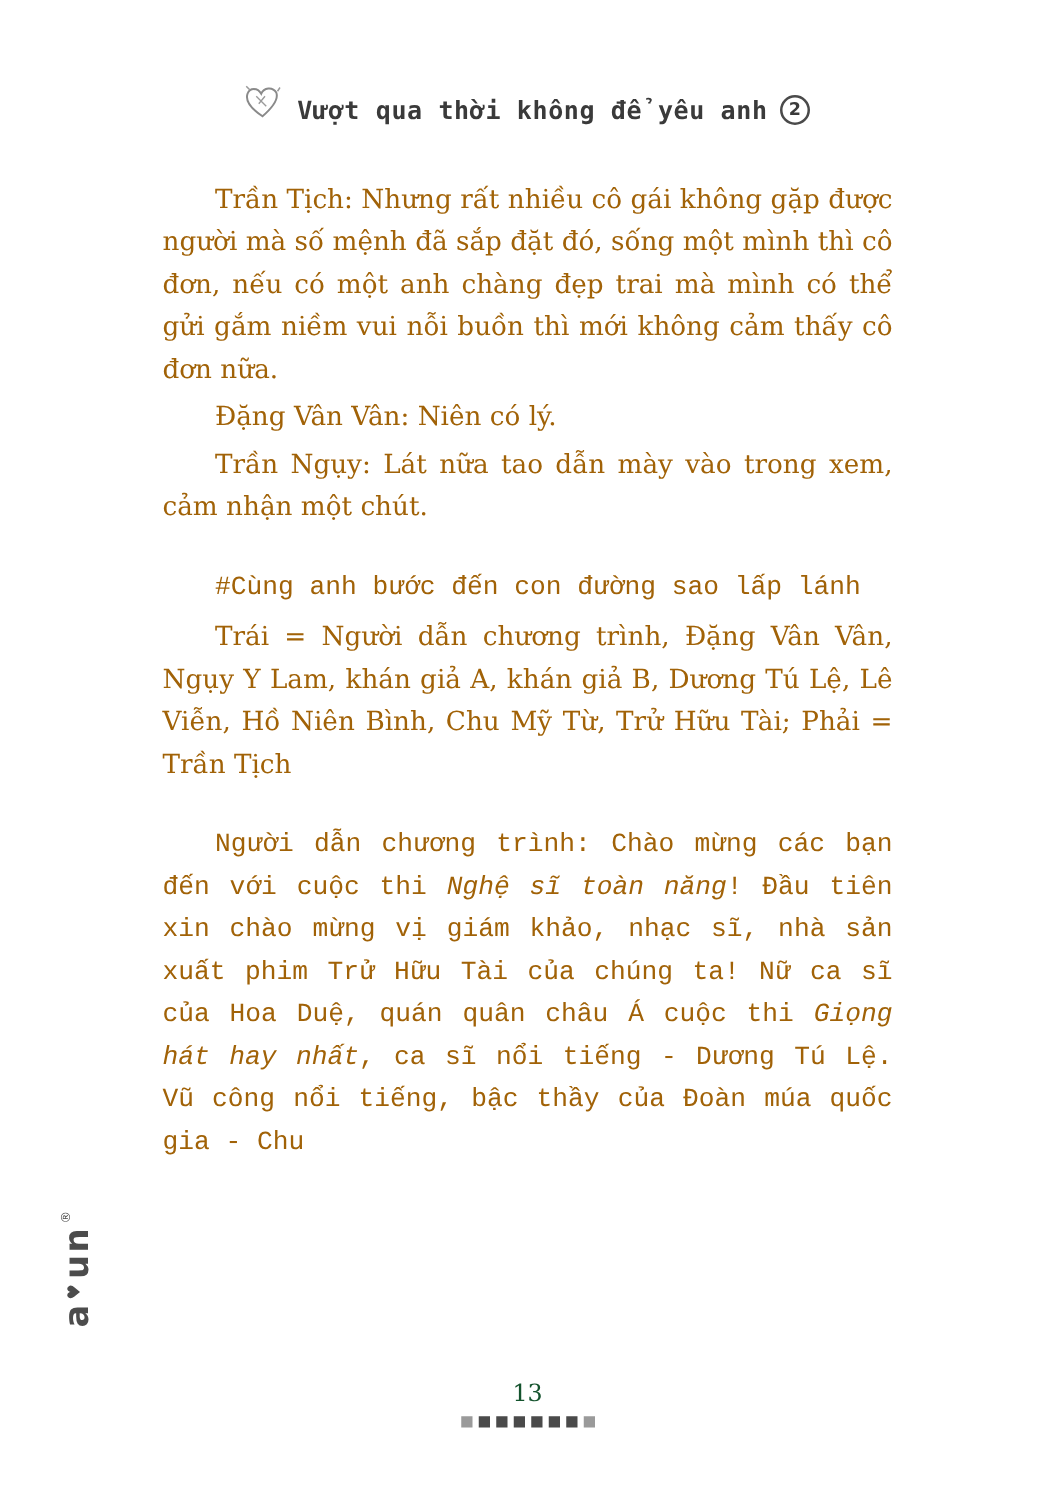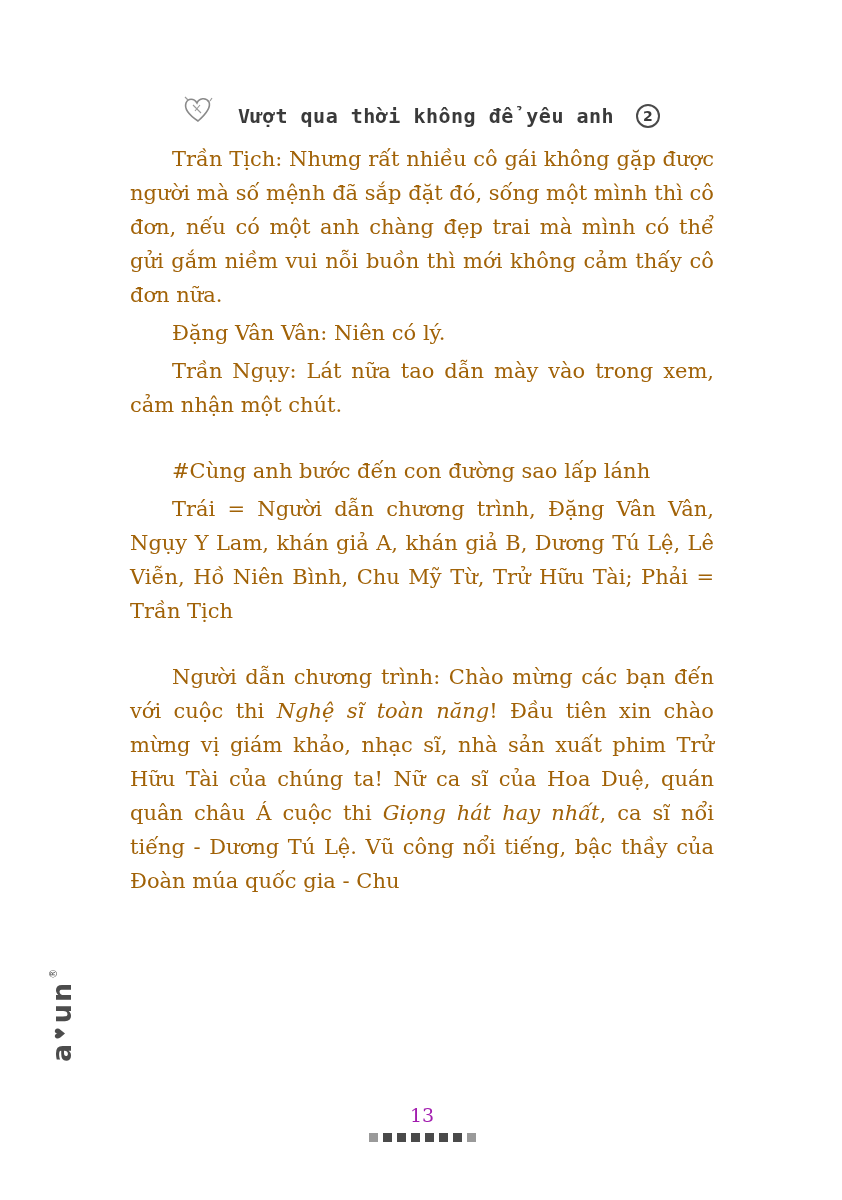--- a/index.html
+++ b/index.html
@@ -7,22 +7,22 @@
   body {
     background:#ffffff;
     font-family:"DejaVu Serif","Liberation Serif",serif;
     color:#2b2b2b;
     position:relative;
     overflow:hidden;
   }
   .page { position:absolute; inset:0; }
 
   .header {
-    position:absolute; top:100px; left:120px; width:600px;
-    display:flex; align-items:center; justify-content:center; gap:22px;
+    position:absolute; top:72px; left:120px; width:600px;
+    display:flex; align-items:center; justify-content:center; gap:10px;
     font-family:"DejaVu Sans Mono","Liberation Mono",monospace;
     font-weight:bold; font-size:20px; letter-spacing:0.5px; color:#3a3a3a;
     white-space:nowrap;
     text-align:right;
   }
   .heart-doodle { flex:0 0 auto; margin-top:-6px; }
   .badge {
     flex:0 0 auto;
     width:24px; height:24px; border:2px solid #4a4a4a; border-radius:50%;
     display:flex; align-items:center; justify-content:center;
@@ -30,28 +30,28 @@
     font-family:"DejaVu Sans","Liberation Sans",sans-serif; font-weight:bold;
     color:#3a3a3a;
   }
 
   .content {
     position:absolute; top:142px; left:130px; width:584px;
     font-size:21px; line-height:34px; text-align:justify;
     color:#a16207;
   }
   .para { text-indent:42px; margin-bottom:4px; }
-  .para.gap { margin-top:32px; }
+  .para.gap { margin-top:32px;font-family:Liberation Mono, monospace; }
   .para em { font-style:italic; }
 
   .footer {
     position:absolute; bottom:58px; left:130px; width:584px;
     text-align:center;
   }
-  .pagenum { font-size:19px; color:#a21caf; margin-bottom:7px; }
+  .pagenum { font-size:19px; color:#14532d; margin-bottom:7px; }
   .squares { display:flex; justify-content:center; gap:5px; }
   .sq { width:9px; height:9px; display:inline-block; }
 
   .logo {
     position:absolute; left:46px; top:1062px;
     transform:rotate(-90deg); transform-origin:top left;
     font-family:"DejaVu Sans","Liberation Sans",sans-serif;
     font-weight:bold; font-size:27px; letter-spacing:2px; color:#4c4c4c;
     display:flex; align-items:flex-start; gap:2px;
     white-space:nowrap;

